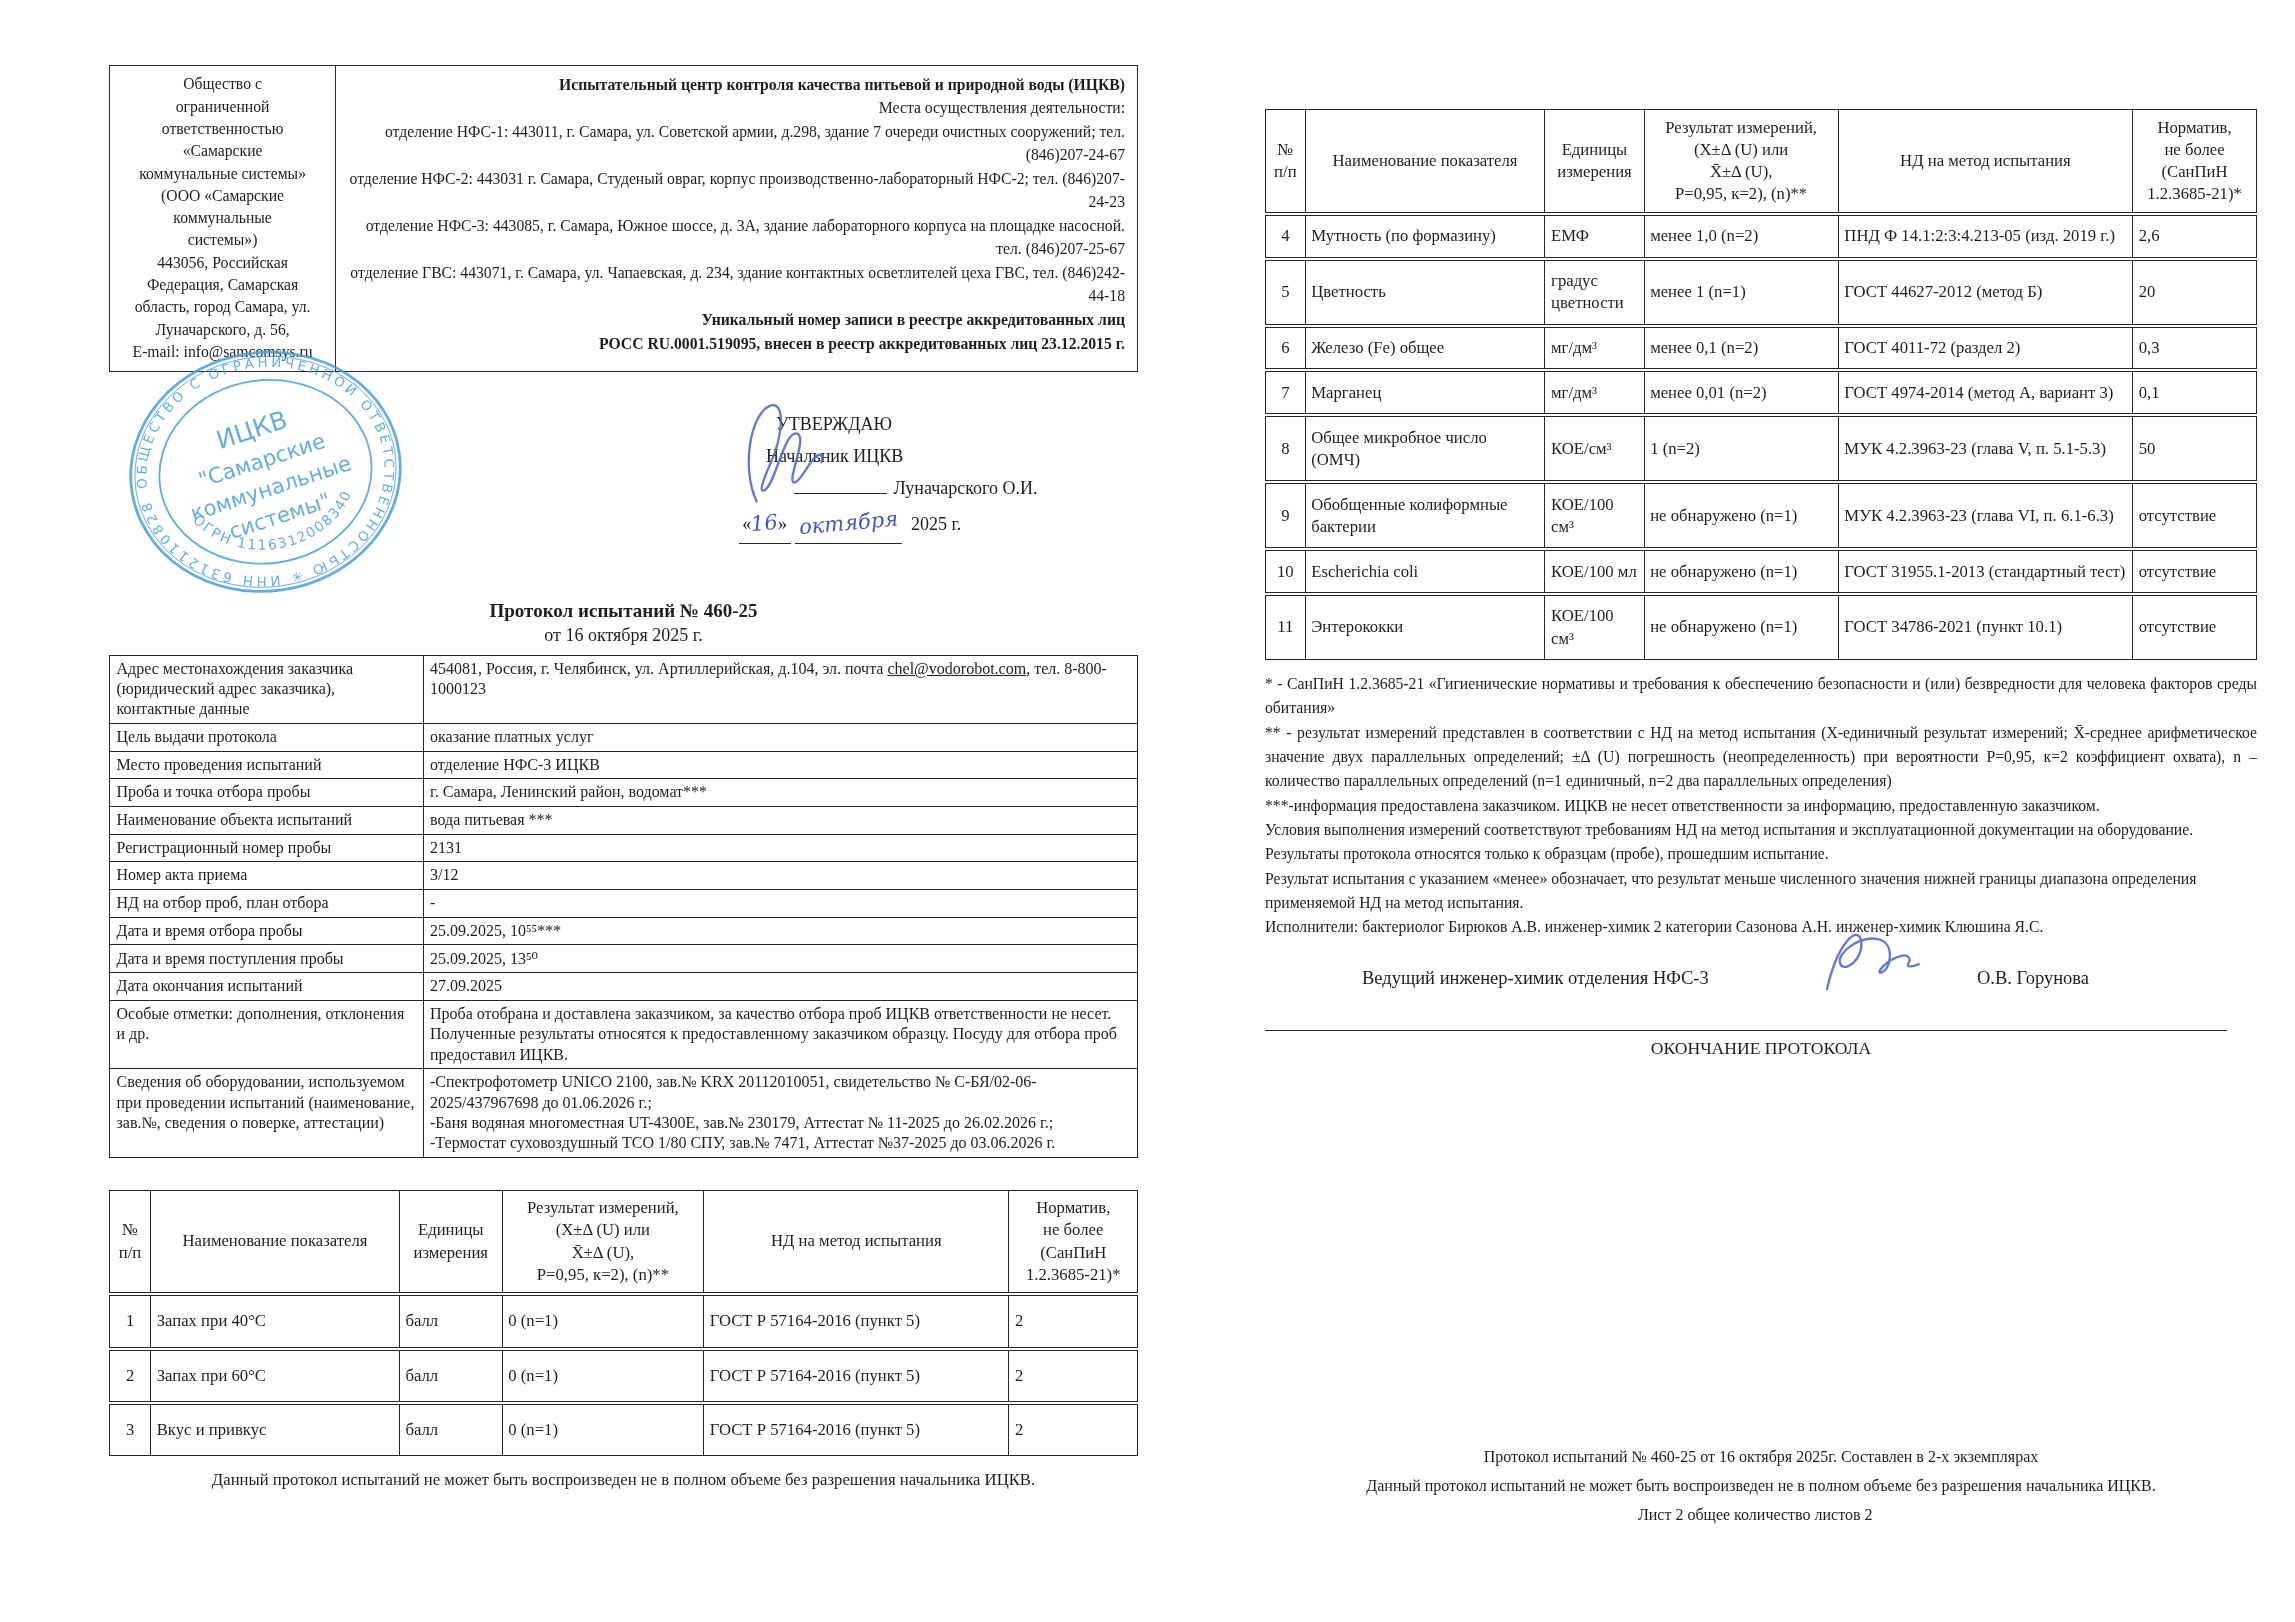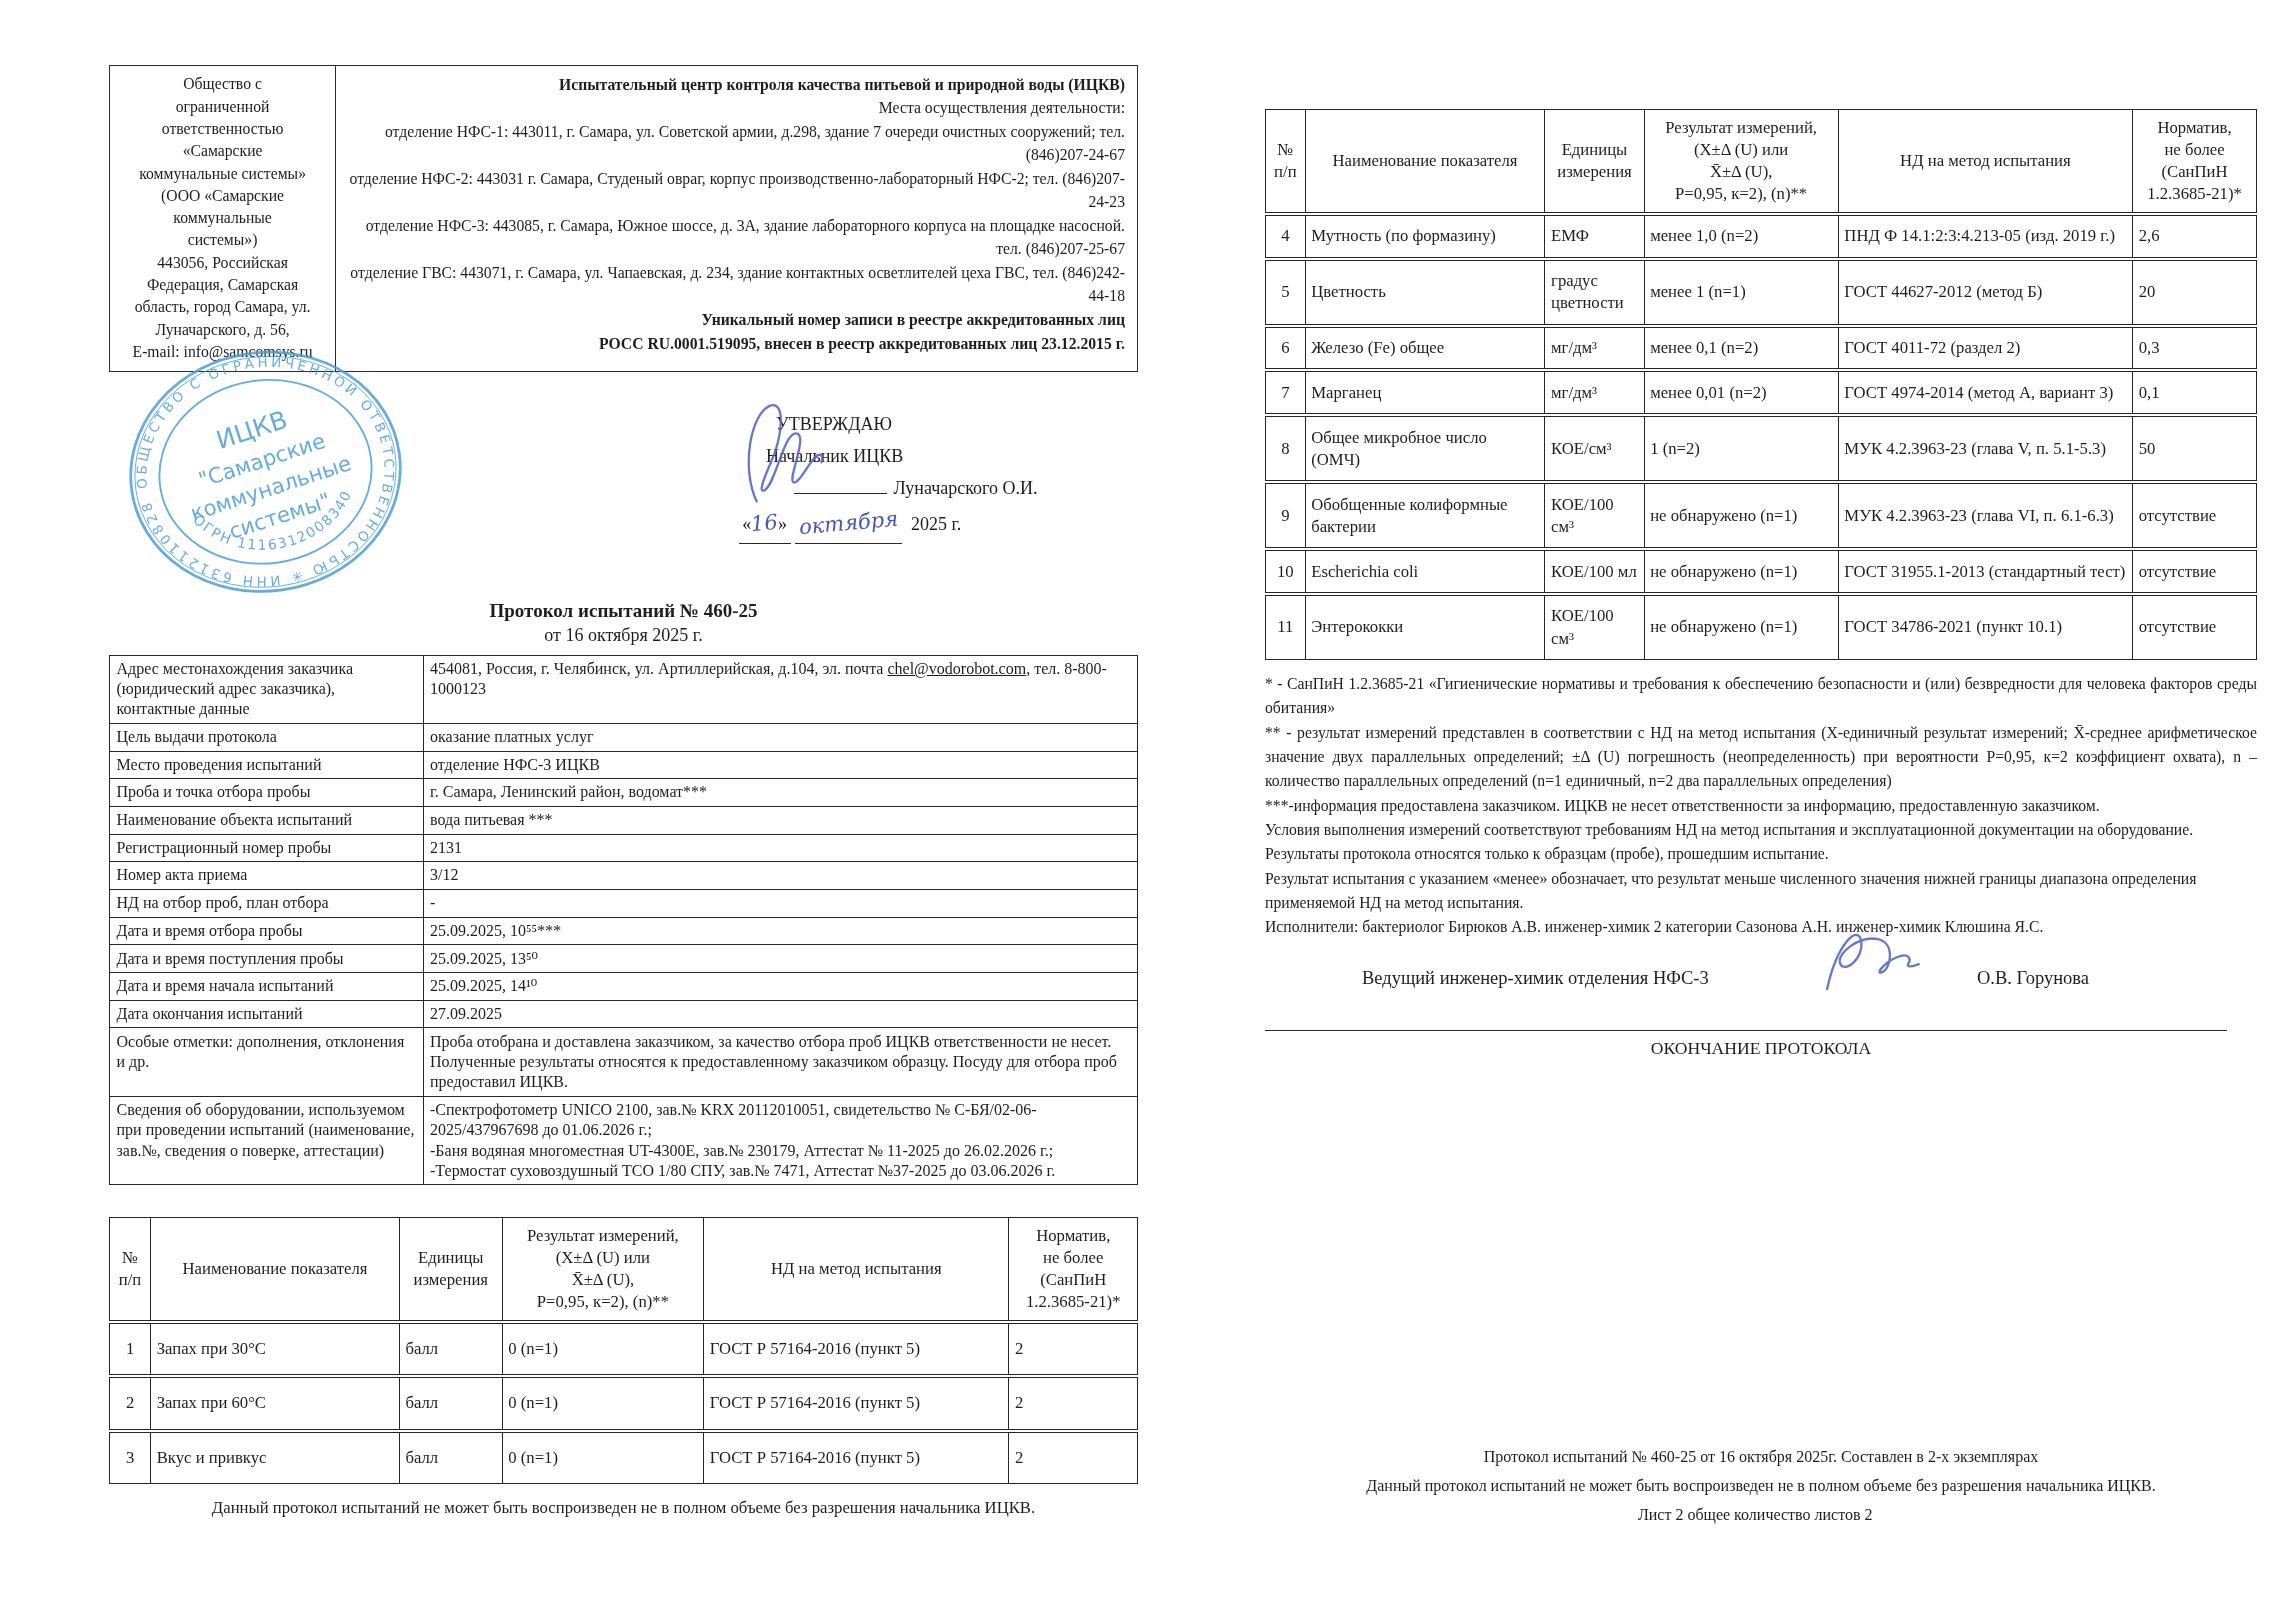--- a/index.html
+++ b/index.html
@@ -187,24 +187,20 @@
         </tr>
     <tr>
           <td class="lab">Дата и время отбора пробы</td>
           <td>25.09.2025, 10⁵⁵***</td>
         </tr>
     <tr>
           <td class="lab">Дата и время поступления пробы</td>
           <td>25.09.2025, 13⁵⁰</td>
         </tr>
     <tr>
-          <td class="lab">Дата и время начала испытаний</td>
-          <td>25.09.2025, 14¹⁰</td>
-        </tr>
-    <tr>
           <td class="lab">Дата окончания испытаний</td>
           <td>27.09.2025</td>
         </tr>
     <tr>
           <td class="lab">Особые отметки: дополнения, отклонения и др.</td>
           <td>Проба отобрана и доставлена заказчиком, за качество отбора проб ИЦКВ ответственности не несет. Полученные результаты относятся к предоставленному заказчиком образцу. Посуду для отбора проб предоставил ИЦКВ.</td>
         </tr>
     <tr>
           <td class="lab">Сведения об оборудовании, используемом при проведении испытаний (наименование, зав.№, сведения о поверке, аттестации)</td>
           <td class="val-multi">-Спектрофотометр UNICO 2100, зав.№ KRX 20112010051, свидетельство № С-БЯ/02-06-2025/437967698 до 01.06.2026 г.;
@@ -235,21 +231,21 @@
 X̄±Δ (U),
 Р=0,95, к=2), (n)**</th>
       <th>НД на метод испытания</th>
       <th>Норматив,
 не более
 (СанПиН
 1.2.3685-21)*</th>
     </tr>
     <tr>
       <td class="cnum">1</td>
-          <td>Запах при 30°С</td>
+          <td>Запах при 40°С</td>
           <td>балл</td>
           <td>0 (n=1)</td>
           <td>ГОСТ Р 57164-2016 (пункт 5)</td>
           <td>2</td>
     </tr>
     <tr>
       <td class="cnum">2</td>
           <td>Запах при 60°С</td>
           <td>балл</td>
           <td>0 (n=1)</td>

